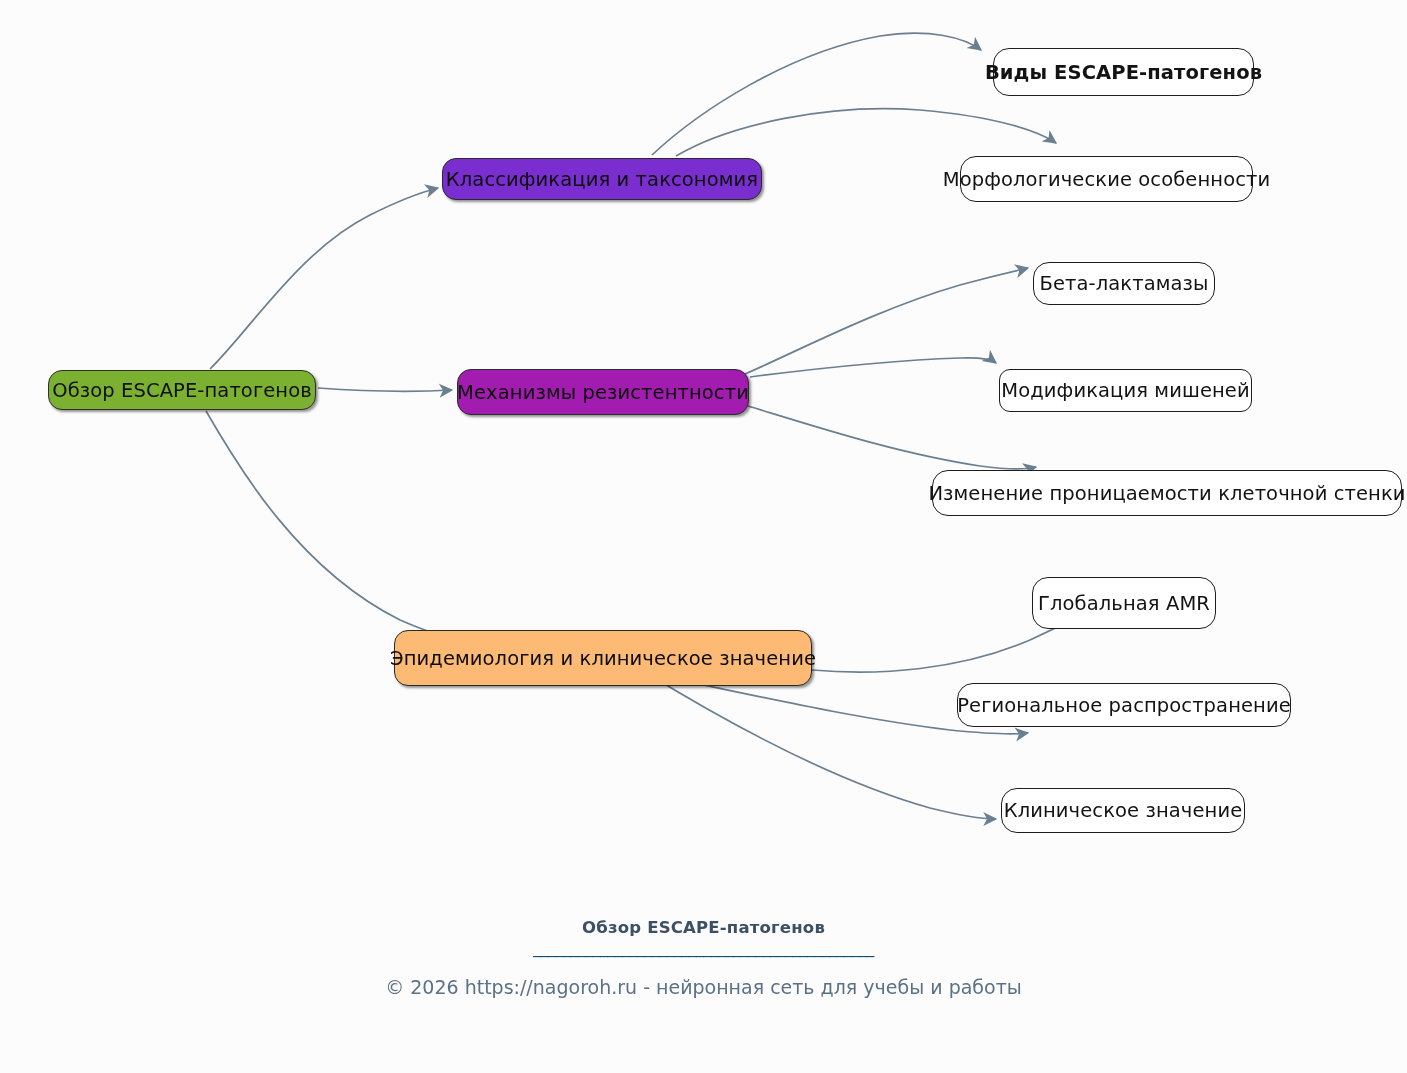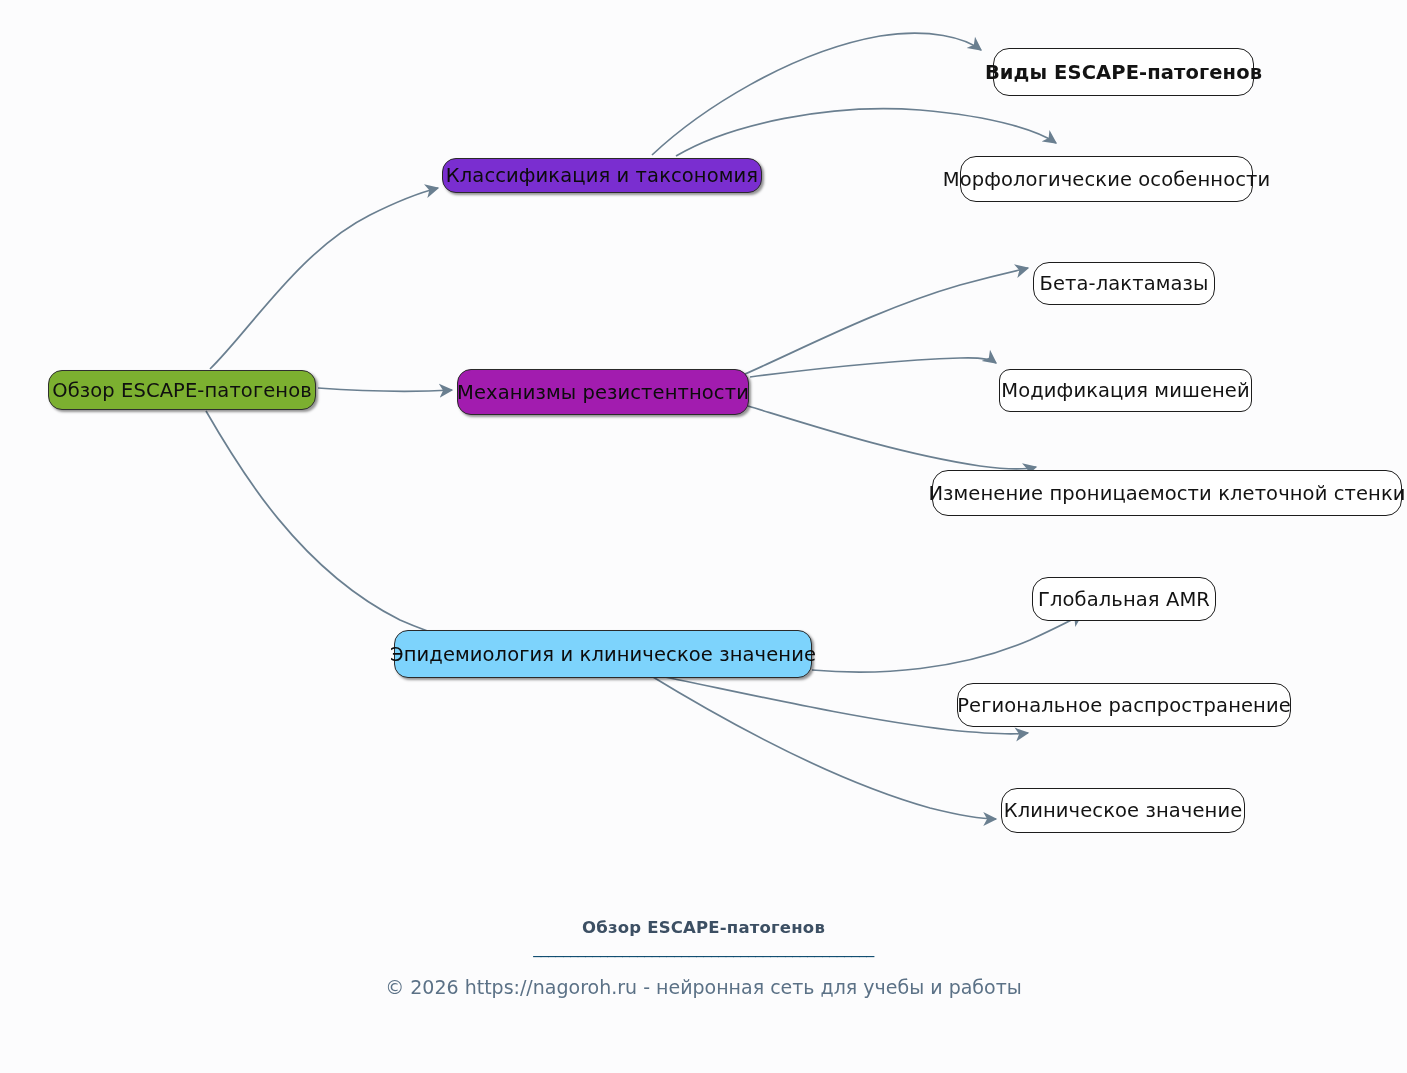--- a/index.html
+++ b/index.html
@@ -115,45 +115,45 @@
         <path d="M 748 406 C 820 428, 900 454, 980 466 C 1010 470, 1028 469, 1036 467" fill="none" stroke="#6a7f90" stroke-width="1.7" marker-end="url(#arrow)"></path>
         <path d="M 812 670 C 880 676, 960 670, 1030 640 C 1060 626, 1076 618, 1082 614" fill="none" stroke="#6a7f90" stroke-width="1.7" marker-end="url(#arrow)"></path>
         <path d="M 650 674 C 740 692, 850 718, 950 730 C 1000 735, 1020 734, 1028 733" fill="none" stroke="#6a7f90" stroke-width="1.7" marker-end="url(#arrow)"></path>
         <path d="M 648 674 C 720 718, 830 780, 930 808 C 970 818, 988 819, 996 819" fill="none" stroke="#6a7f90" stroke-width="1.7" marker-end="url(#arrow)"></path>
       </g>
   </svg>
   <div id="node-layer">
       <div class="node node-root" style="left: 48px; top: 370px; width: 268px; height: 40px; background: rgb(124, 176, 48); color: rgb(16, 16, 16);">
         <span>Обзор ESCAPE-патогенов</span>
       </div>
-      <div class="node node-branch" style="left: 442px; top: 158px; width: 320px; height: 35px; background: rgb(122, 46, 208); color: rgb(12, 12, 12);">
+      <div class="node node-branch" style="left: 442px; top: 158px; width: 320px; height: 42px; background: rgb(122, 46, 208); color: rgb(12, 12, 12);">
         <span>Классификация и таксономия</span>
       </div>
       <div class="node node-leaf" style="left: 993px; top: 48px; width: 261px; height: 48px; background: rgb(255, 255, 255); font-weight: bold;">
         <span>Виды ESCAPE-патогенов</span>
       </div>
       <div class="node node-leaf" style="left: 960px; top: 156px; width: 293px; height: 46px; background: rgb(255, 255, 255);">
         <span>Морфологические особенности</span>
       </div>
       <div class="node node-branch" style="left: 457px; top: 369px; width: 292px; height: 46px; background: #a21caf; color: rgb(12, 12, 12);">
         <span>Механизмы резистентности</span>
       </div>
       <div class="node node-leaf" style="left: 1033px; top: 262px; width: 182px; height: 43px; background: rgb(255, 255, 255);">
         <span>Бета-лактамазы</span>
       </div>
       <div class="node node-leaf" style="left: 999px; top: 369px; width: 253px; height: 43px; background: rgb(255, 255, 255); border-radius: 11px;">
         <span>Модификация мишеней</span>
       </div>
       <div class="node node-leaf" style="left: 932px; top: 470px; width: 470px; height: 46px; background: rgb(255, 255, 255);">
         <span>Изменение проницаемости клеточной стенки</span>
       </div>
-      <div class="node node-branch" style="left: 394px; top: 630px; width: 418px; height: 48px; background: #7dd3fc; color: rgb(12, 12, 12);">
+      <div class="node node-branch" style="left: 394px; top: 630px; width: 418px; height: 56px; background: #fdba74; color: rgb(12, 12, 12);">
         <span>Эпидемиология и клиническое значение</span>
       </div>
-      <div class="node node-leaf" style="left: 1032px; top: 577px; width: 184px; height: 44px; background: rgb(255, 255, 255);">
+      <div class="node node-leaf" style="left: 1032px; top: 577px; width: 184px; height: 52px; background: rgb(255, 255, 255);">
         <span>Глобальная AMR</span>
       </div>
       <div class="node node-leaf" style="left: 957px; top: 683px; width: 334px; height: 44px; background: rgb(255, 255, 255);">
         <span>Региональное распространение</span>
       </div>
       <div class="node node-leaf" style="left: 1001px; top: 788px; width: 244px; height: 45px; background: rgb(255, 255, 255); align-items: center;">
         <span>Клиническое значение</span>
       </div>
     </div>
 </div>

